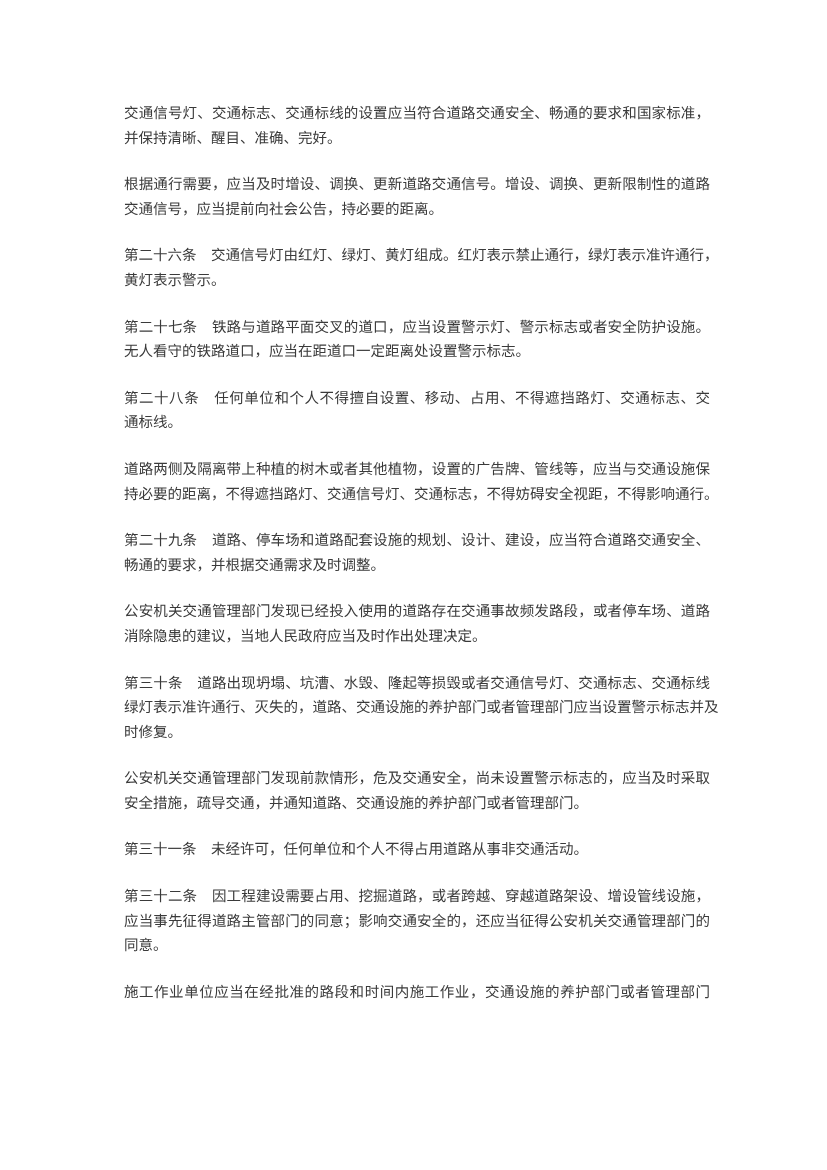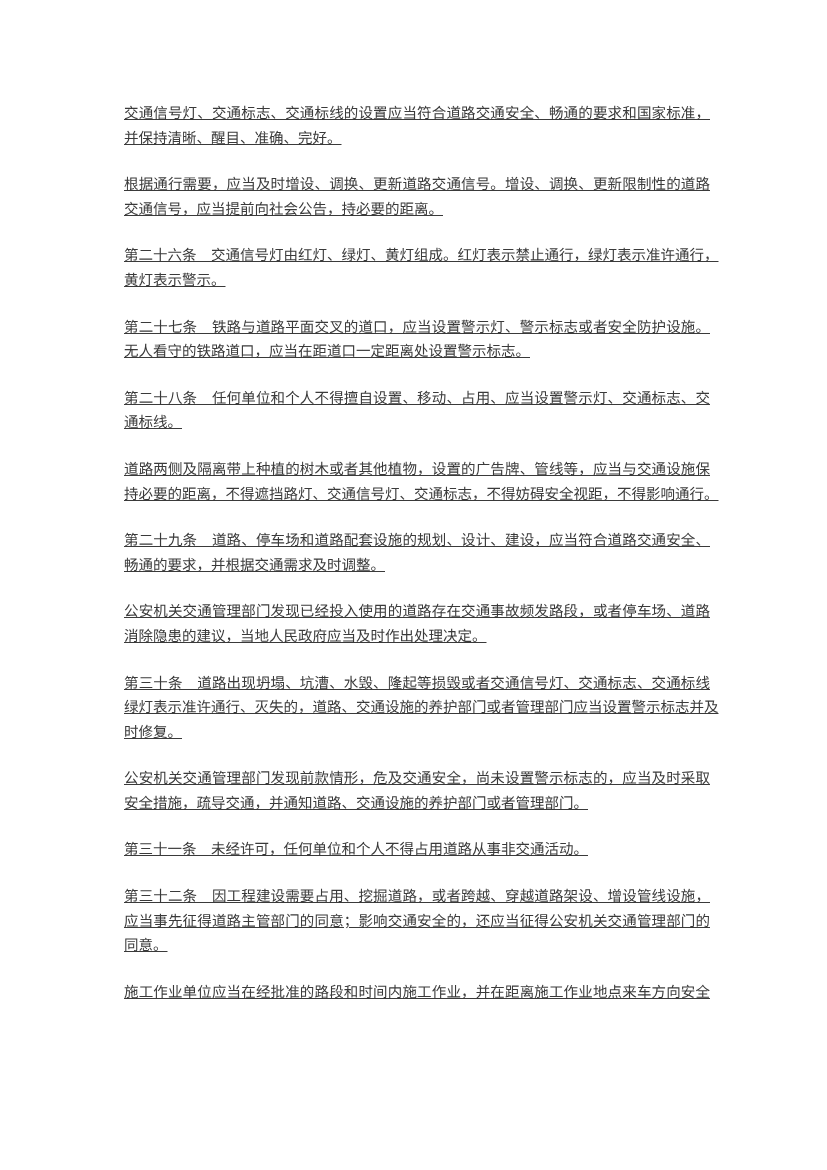--- a/index.html
+++ b/index.html
@@ -23,21 +23,20 @@
     position: absolute;
     left: 124px;
     top: 101px;
     width: 586px;
     font-size: 14.5px;
     color: #3a3a3a;
   }
   .paragraph {
     margin: 0 0 22px 0;
     padding: 0;
-    text-decoration: underline;
   }
   .paragraph:last-child {
     margin-bottom: 0;
   }
   .line {
     line-height: 24.6px;
     height: 24.6px;
     white-space: nowrap;
     text-align: justify;
     text-align-last: justify;
@@ -61,21 +60,21 @@
       </div>
       <div class="paragraph">
         <div class="line">第二十六条　交通信号灯由红灯、绿灯、黄灯组成。红灯表示禁止通行，绿灯表示准许通行，</div>
         <div class="line last-line">黄灯表示警示。</div>
       </div>
       <div class="paragraph">
         <div class="line">第二十七条　铁路与道路平面交叉的道口，应当设置警示灯、警示标志或者安全防护设施。</div>
         <div class="line last-line">无人看守的铁路道口，应当在距道口一定距离处设置警示标志。</div>
       </div>
       <div class="paragraph">
-        <div class="line">第二十八条　任何单位和个人不得擅自设置、移动、占用、应当设置警示灯、交通标志、交</div>
+        <div class="line">第二十八条　任何单位和个人不得擅自设置、移动、占用、不得遮挡路灯、交通标志、交</div>
         <div class="line last-line">通标线。</div>
       </div>
       <div class="paragraph">
         <div class="line">道路两侧及隔离带上种植的树木或者其他植物，设置的广告牌、管线等，应当与交通设施保</div>
         <div class="line last-line">持必要的距离，不得遮挡路灯、交通信号灯、交通标志，不得妨碍安全视距，不得影响通行。</div>
       </div>
       <div class="paragraph">
         <div class="line">第二十九条　道路、停车场和道路配套设施的规划、设计、建设，应当符合道路交通安全、</div>
         <div class="line last-line">畅通的要求，并根据交通需求及时调整。</div>
       </div>
@@ -94,16 +93,16 @@
       </div>
       <div class="paragraph">
         <div class="line last-line">第三十一条　未经许可，任何单位和个人不得占用道路从事非交通活动。</div>
       </div>
       <div class="paragraph">
         <div class="line">第三十二条　因工程建设需要占用、挖掘道路，或者跨越、穿越道路架设、增设管线设施，</div>
         <div class="line">应当事先征得道路主管部门的同意；影响交通安全的，还应当征得公安机关交通管理部门的</div>
         <div class="line last-line">同意。</div>
       </div>
       <div class="paragraph">
-        <div class="line">施工作业单位应当在经批准的路段和时间内施工作业，并在距离施工作业地点来车方向安全</div>
+        <div class="line">施工作业单位应当在经批准的路段和时间内施工作业，交通设施的养护部门或者管理部门</div>
       </div>
     </div>
 </div>
 
 </body></html>

